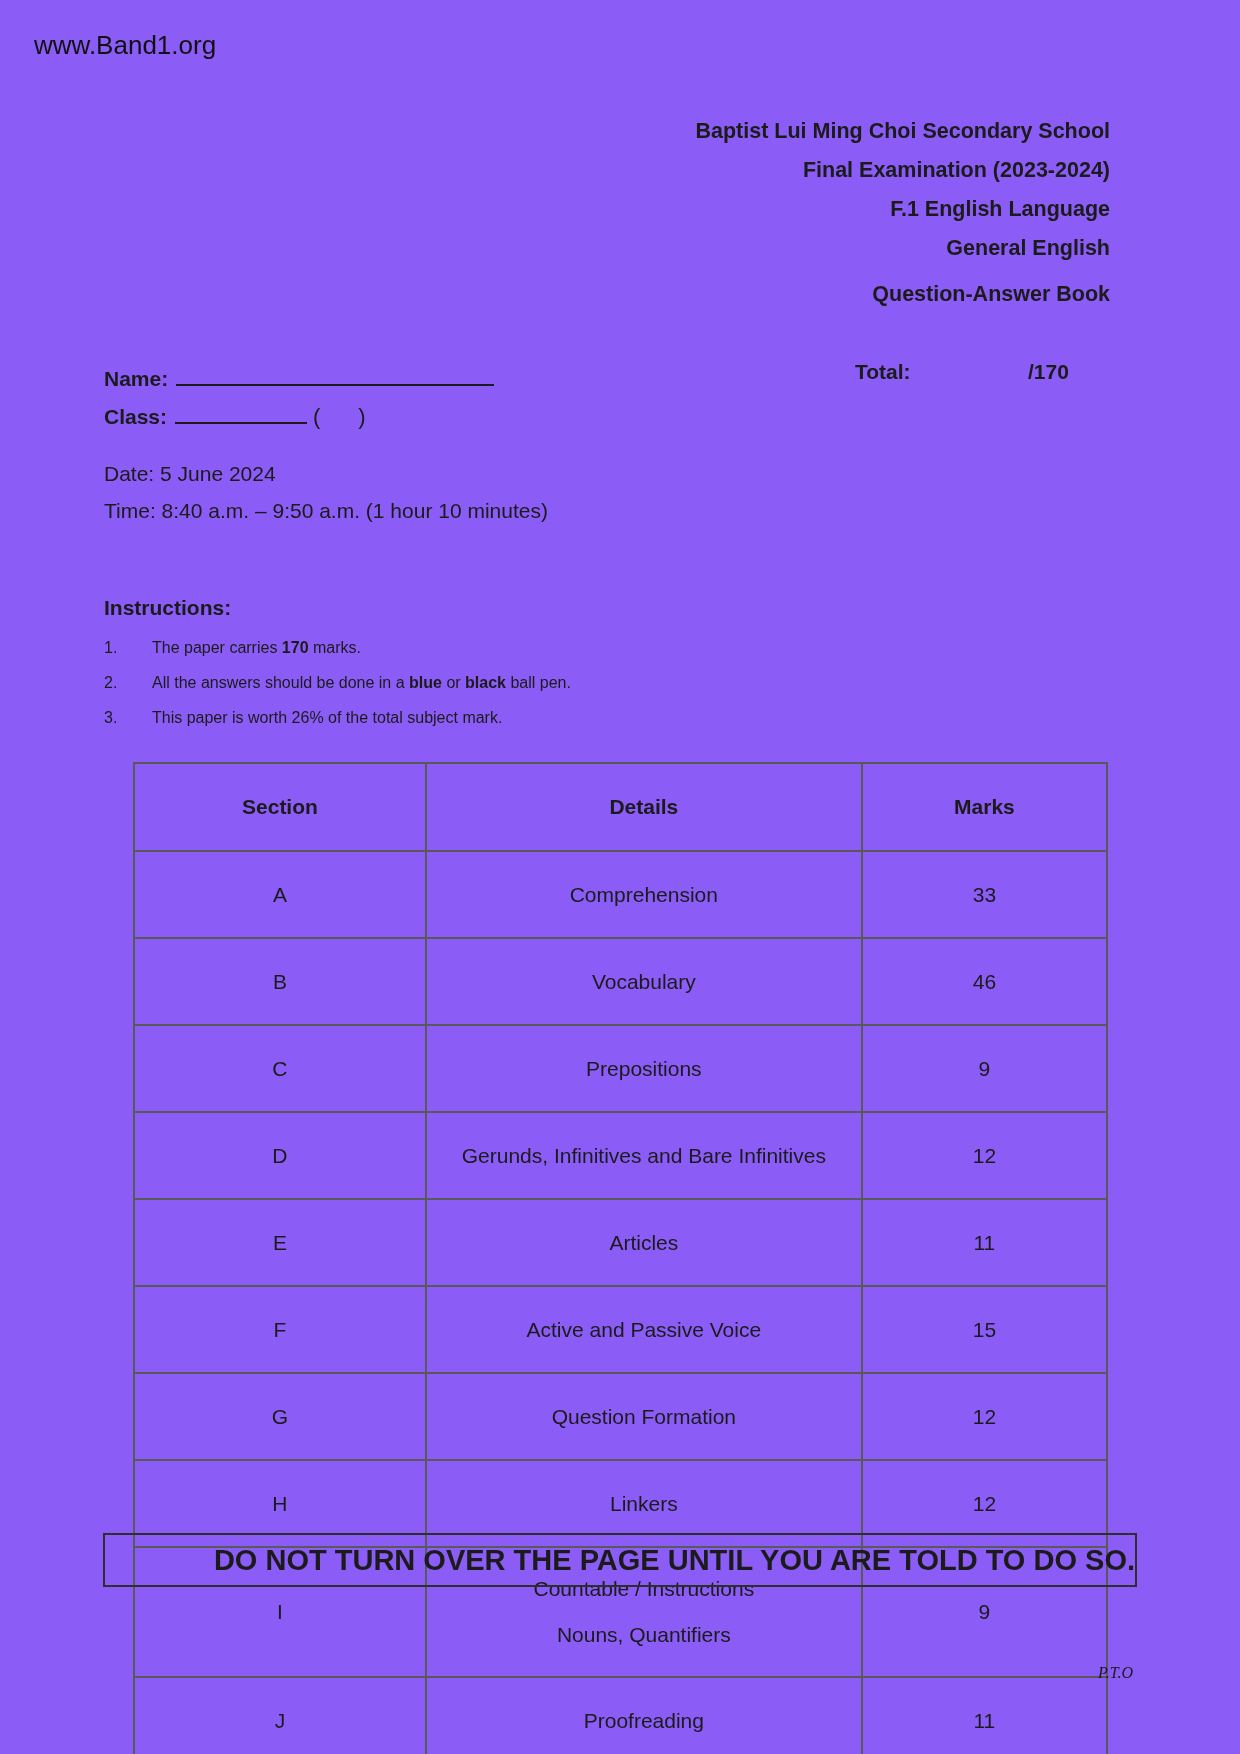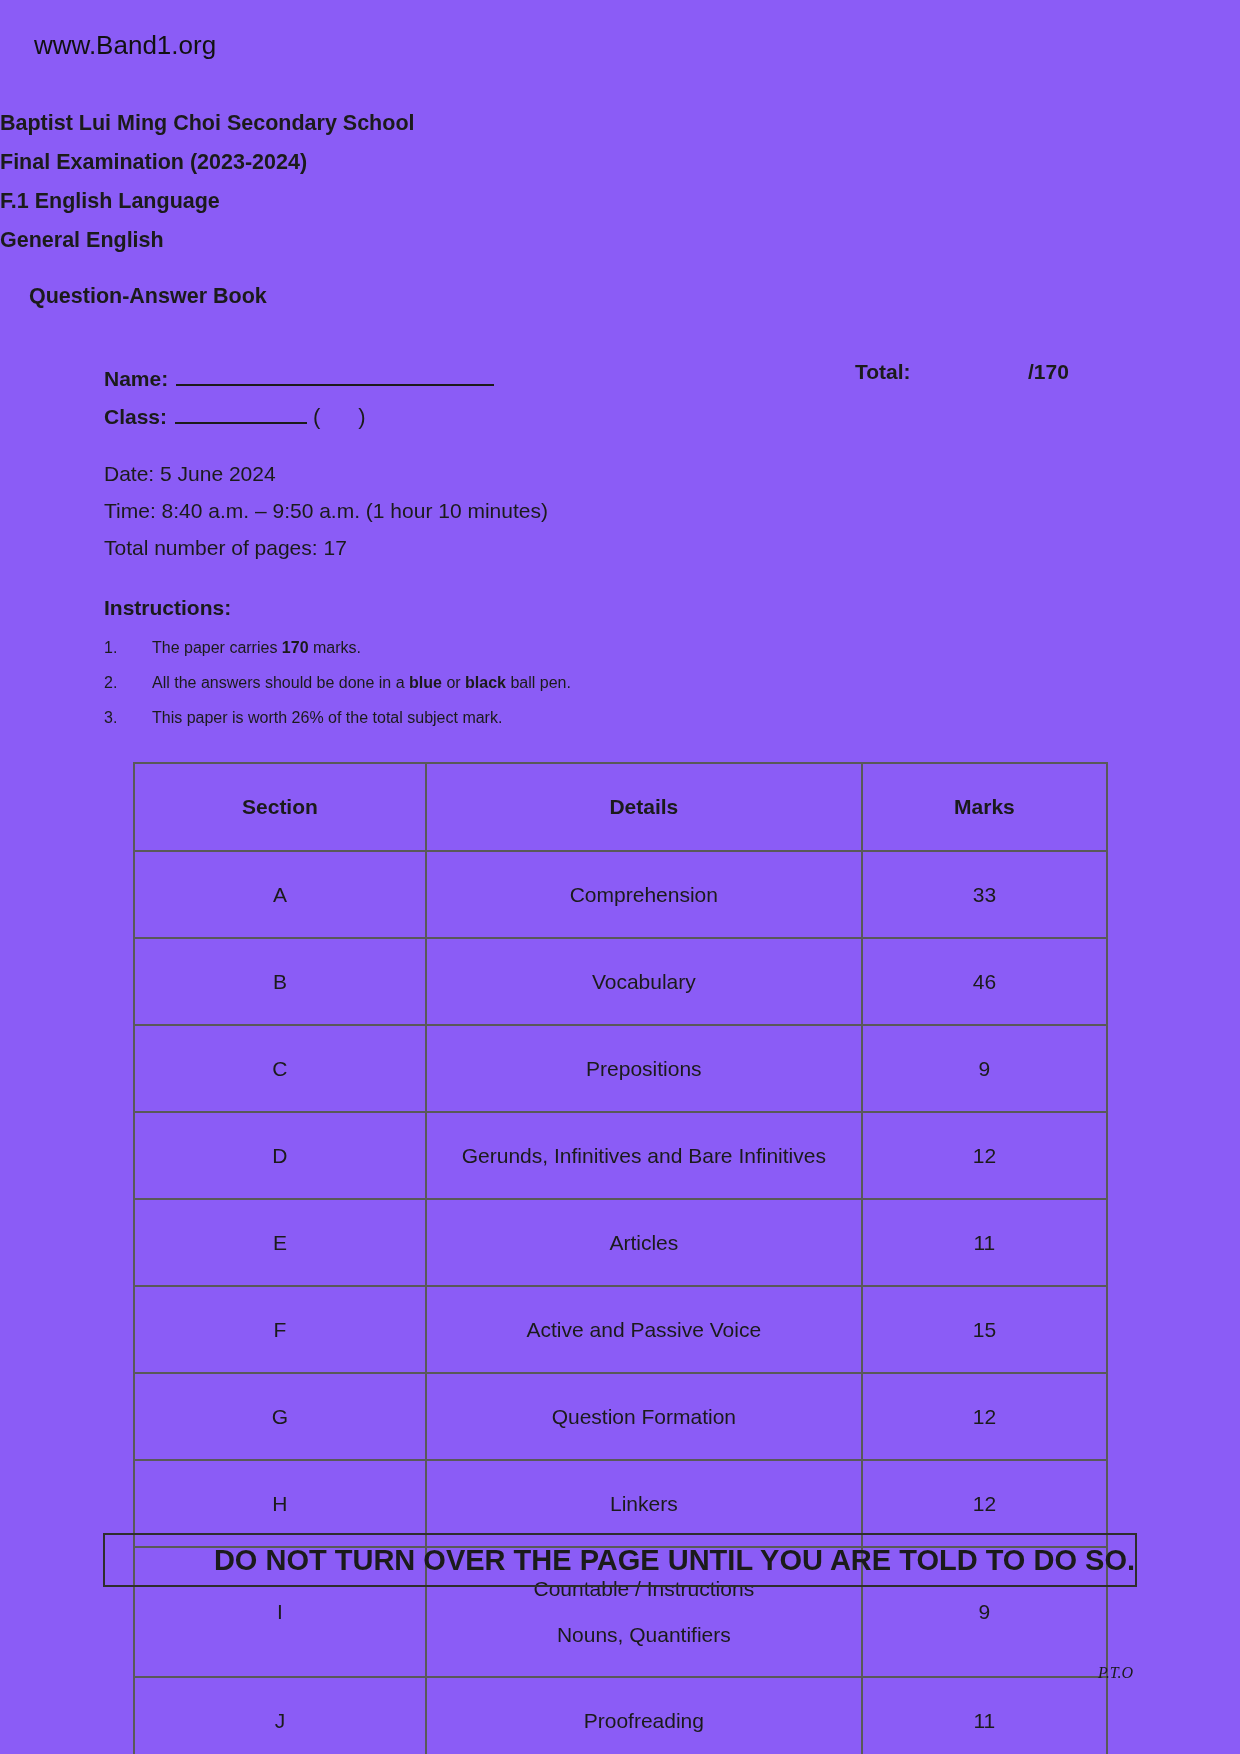--- a/index.html
+++ b/index.html
@@ -9,25 +9,25 @@
     background:#8b5cf6;
     color:#1b1b1b;
     font-family:"Liberation Sans","DejaVu Sans",sans-serif;
     overflow:hidden;
   }
   .abs { position:absolute; }
 
   .watermark { left:34px; top:30px; font-size:26px; color:#111; }
 
   .title-block {
-    left:0; top:104px; width:1110px;
-    text-align:left;
+    left:0; top:112px; width:1110px;
+    text-align:right;
     font-weight:bold; font-size:21.5px; line-height:39px;
   }
-  .book-title { margin-top:17px;padding-left:29px; }
+  .book-title { margin-top:7px;padding-left:29px; }
 
   .field-row { font-size:21px; font-weight:bold; }
   .write-line {
     display:inline-block;
     border-bottom:2px solid #1b1b1b;
     height:24px;
     margin-left:8px;
   }
   .name-line { width:318px; }
   .class-line { width:132px; }
@@ -91,21 +91,20 @@
   <div class="abs field-row" style="left:1028px; top:360px;">/170</div>
 
   <div class="abs field-row" style="left:104px; top:398px;">
     <span>Class:</span><span class="write-line class-line"></span>
     <span class="bracket">(</span><span class="bracket-gap"></span><span class="bracket">)</span>
   </div>
 
   <div class="abs meta-block">
     <div>Date: 5 June 2024</div>
     <div>Time: 8:40 a.m. – 9:50 a.m. (1 hour 10 minutes)</div>
-    <div>Total number of pages: 17</div>
   </div>
 
   <div class="abs instructions-heading">Instructions:</div>
 
   <div class="abs instructions-list">
     <div>
       <span class="instr-num">1.</span><span><span>The paper carries </span><b>170</b><span> marks.</span></span>
     </div>
     <div>
       <span class="instr-num">2.</span><span><span>All the answers should be done in a </span><b>blue</b><span> or </span><b>black</b><span> ball pen.</span></span>

